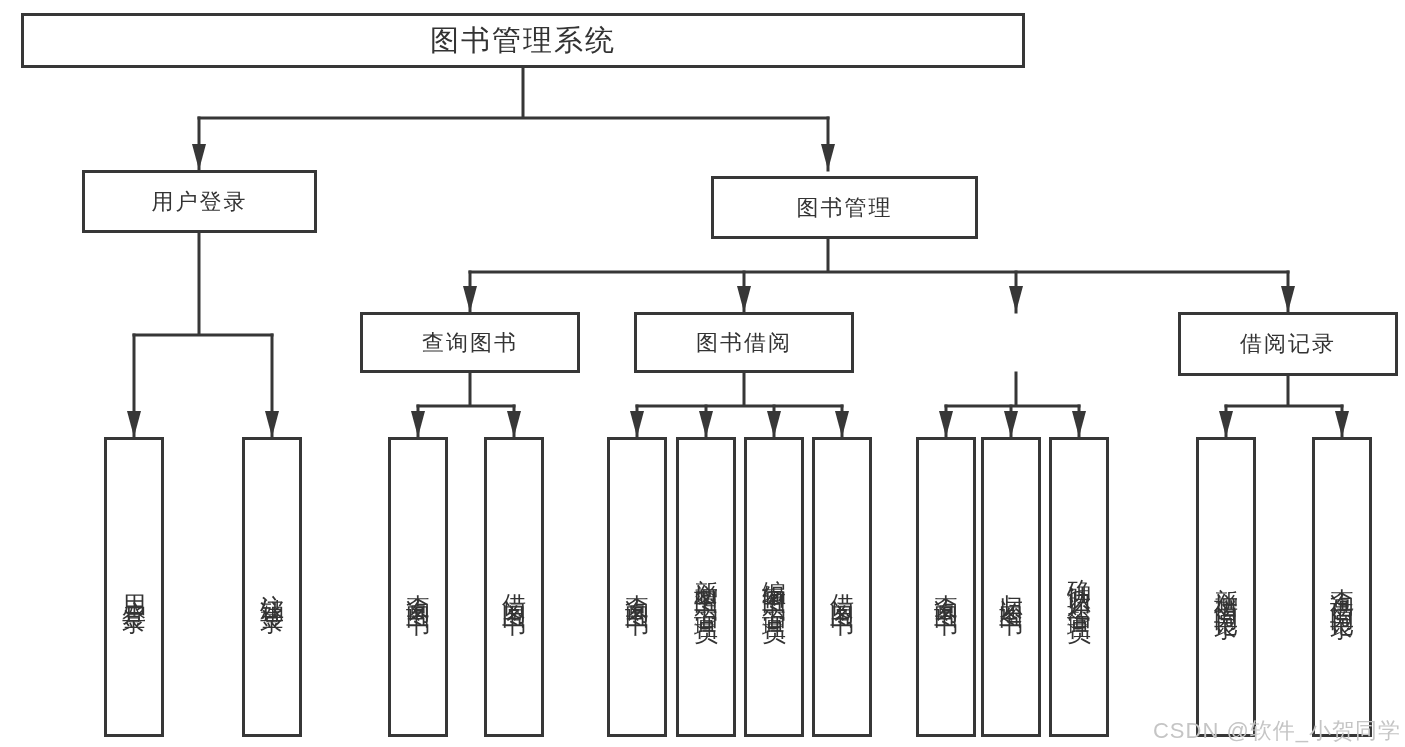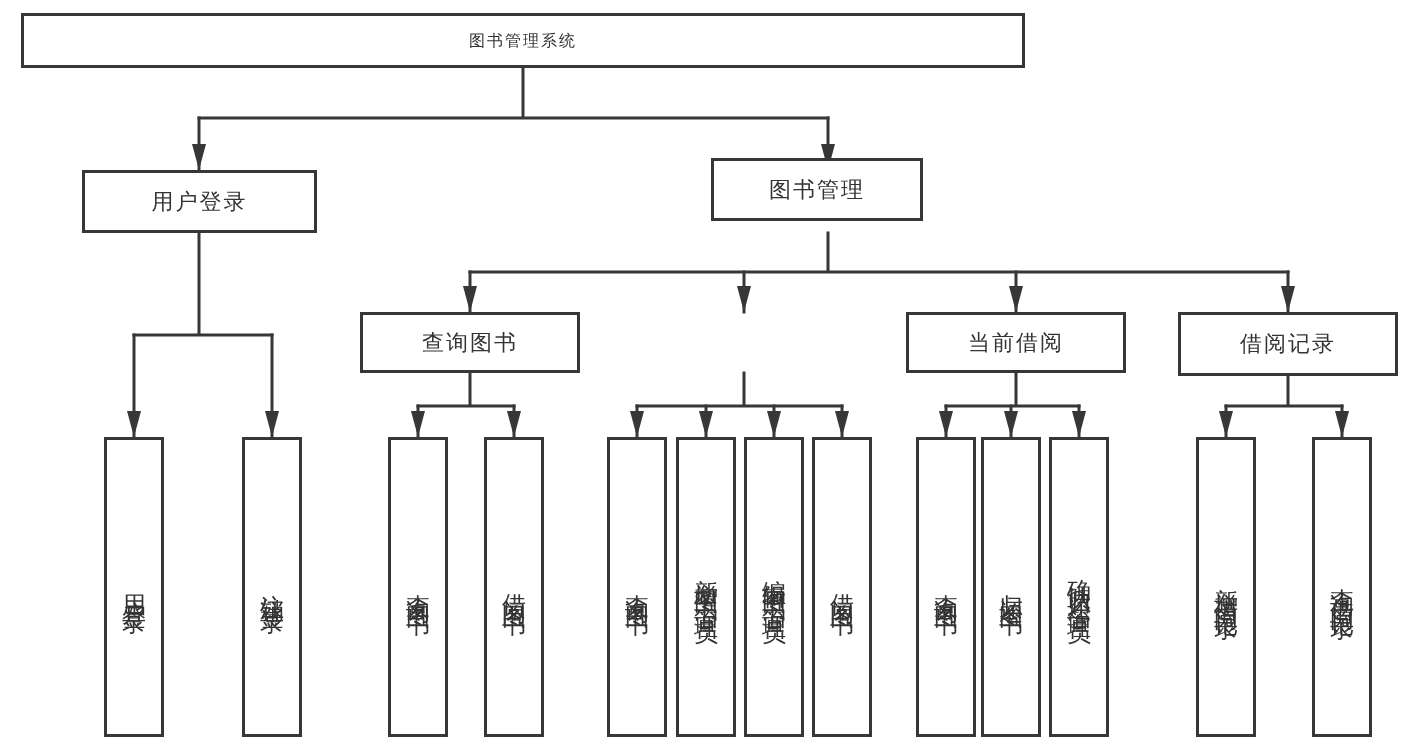--- a/index.html
+++ b/index.html
@@ -25,21 +25,21 @@
     align-items: center;
     justify-content: center;
     color: #333333;
   }
   .hlabel {
     font-size: 22px;
     letter-spacing: 2px;
     line-height: 1;
     white-space: nowrap;
   }
-  .l1 .hlabel { font-size: 16px; }
+  .l1 .hlabel { font-size: 29px; }
   .leaf { width: 60px; height: 300px; top: 437px; }
   .vlabel {
     writing-mode: vertical-rl;
     text-orientation: mixed;
     font-size: 24px;
     letter-spacing: 6px;
     line-height: 1;
   }
   .watermark {
     position: absolute;
@@ -102,29 +102,29 @@
     </g>
   </svg>
 
   <div class="box l1" style="left:21px; top:13px; width:1004px; height:55px;">
     <span class="hlabel">图书管理系统</span>
   </div>
 
   <div class="box" style="left:82px; top:170px; width:235px; height:63px;">
     <span class="hlabel">用户登录</span>
   </div>
-  <div class="box" style="left:711px; top:158px; width:212px; height:63px;">
+  <div class="box" style="left:711px; top:176px; width:267px; height:63px;">
     <span class="hlabel">图书管理</span>
   </div>
 
   <div class="box" style="left:360px; top:312px; width:220px; height:61px;">
     <span class="hlabel">查询图书</span>
   </div>
-  <div class="box" style="left:906px; top:312px; width:220px; height:61px;">
-    <span class="hlabel">当前借阅</span>
+  <div class="box" style="left:634px; top:312px; width:220px; height:61px;">
+    <span class="hlabel">图书借阅</span>
   </div>
   <div class="box" style="left:1178px; top:312px; width:220px; height:64px;">
     <span class="hlabel">借阅记录</span>
   </div>
 
   <div class="box leaf" style="left:104px;">
     <span class="vlabel">用户登录</span>
   </div>
   <div class="box leaf" style="left:242px;">
     <span class="vlabel">注销登录</span>
@@ -160,14 +160,15 @@
     <span class="vlabel">确认归还（管理员）</span>
   </div>
 
   <div class="box leaf" style="left:1196px;">
     <span class="vlabel">新增借阅记录</span>
   </div>
   <div class="box leaf" style="left:1312px;">
     <span class="vlabel">查询借阅记录</span>
   </div>
 
+  <div class="watermark">CSDN @软件_小贺同学</div>
 
 </div>
 
 </body></html>

